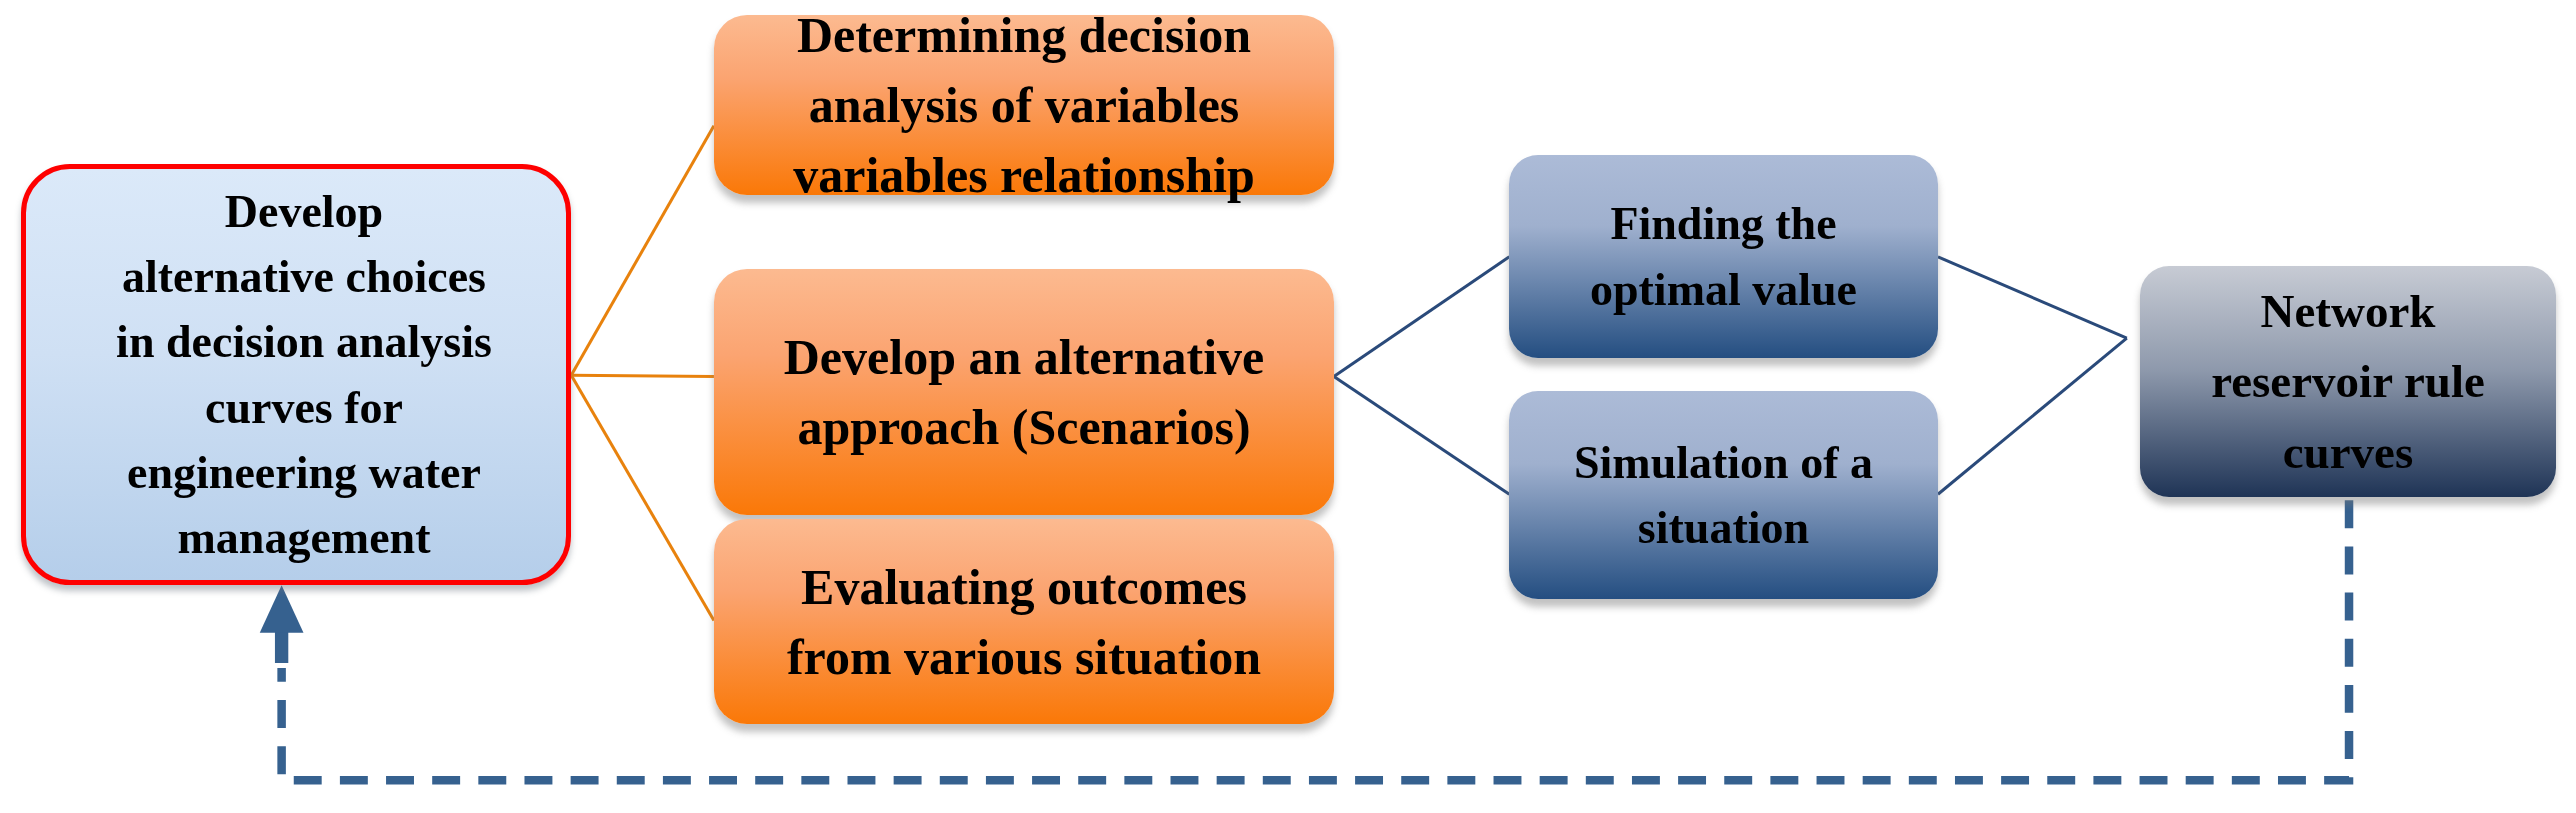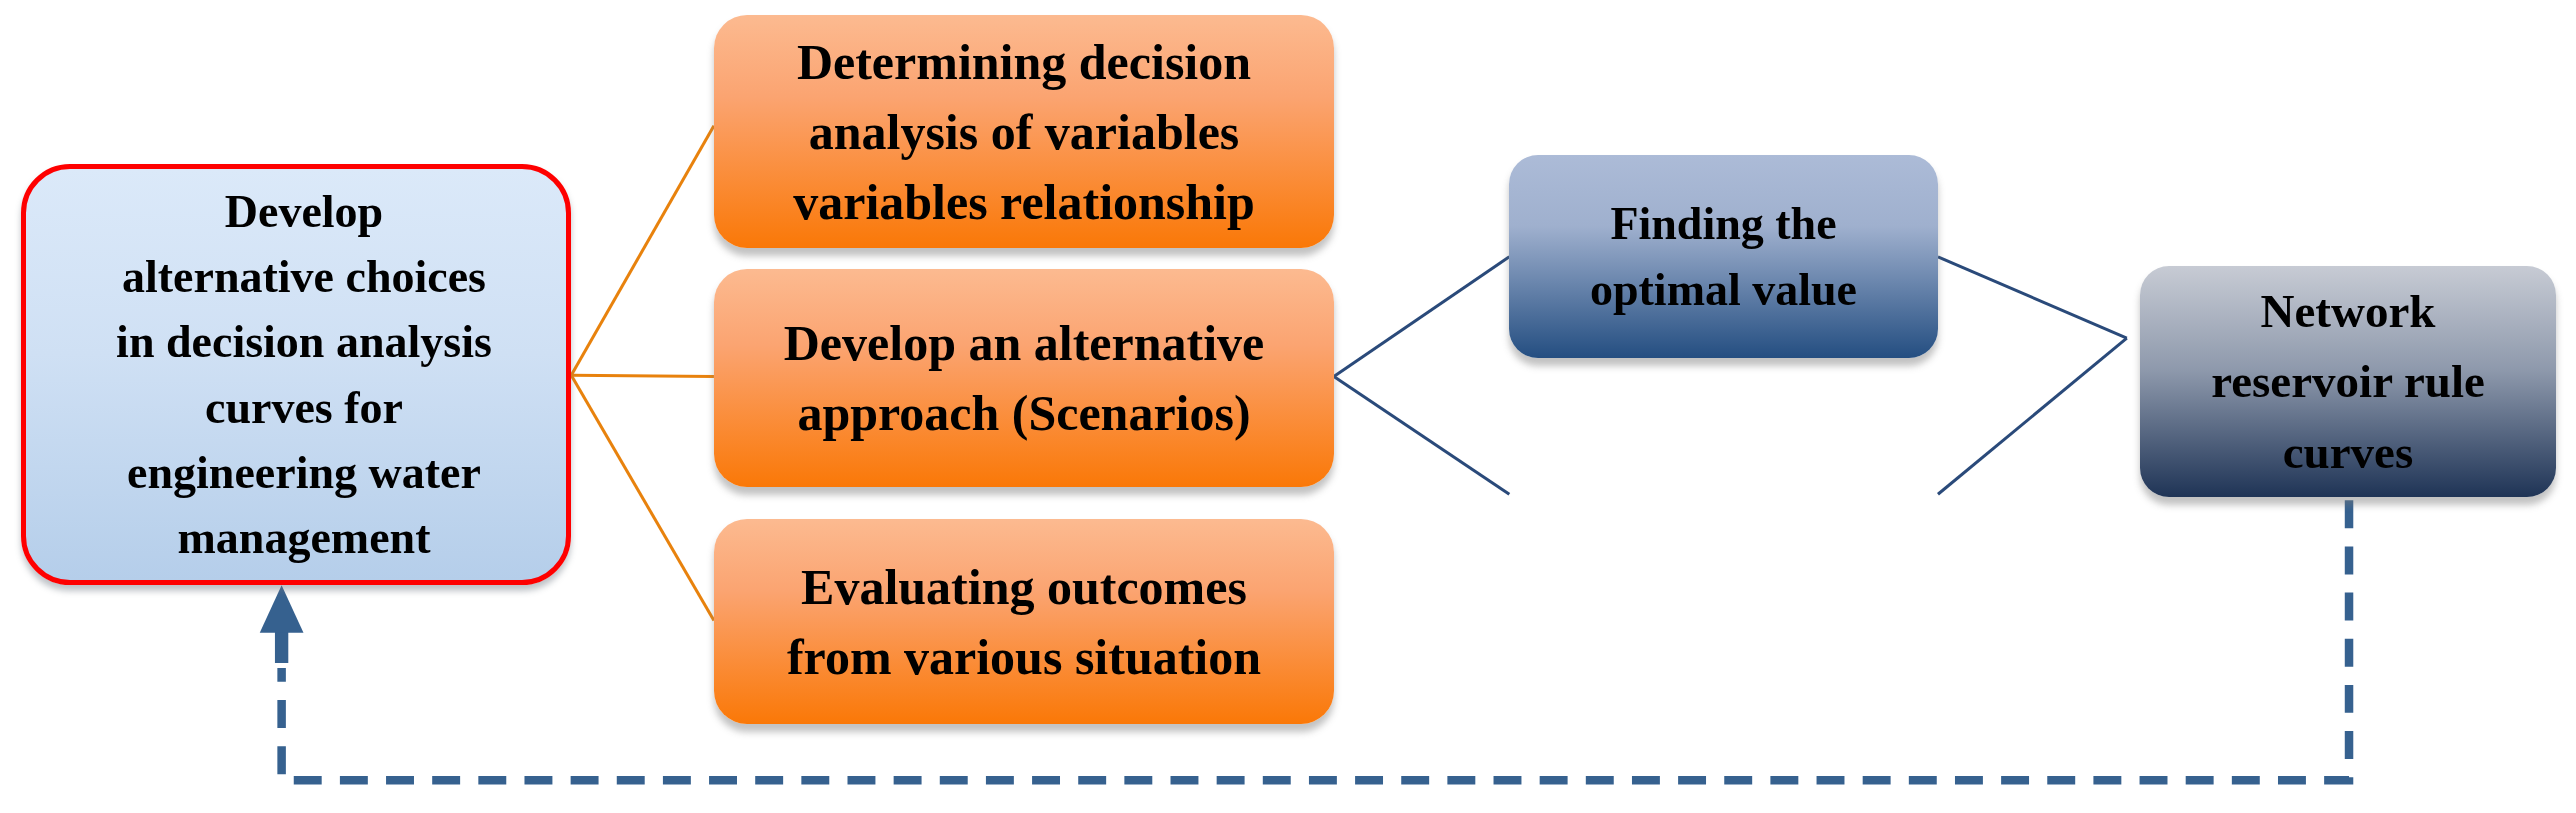--- a/index.html
+++ b/index.html
@@ -49,22 +49,22 @@
     box-shadow:0 5.5px 6px rgba(110,120,130,.45);
     padding-left:16px;
   }
   .node-orange{
     width:620px;left:714px;
     border-radius:33px;
     background:linear-gradient(180deg,var(--orange-box-gradient-top) 0%,var(--orange-box-gradient-mid) 35%,var(--orange-box-gradient-bottom) 100%);
     font-size:50px;line-height:1.4;
     box-shadow:0 7.3px 7.3px rgba(120,120,120,.45);
   }
-  .node-orange.top{top:15px;height:233px;}
-  .node-orange.mid{top:269px;height:218px;font-family:Liberation Serif, serif;}
+  .node-orange.top{top:15px;height:180px;}
+  .node-orange.mid{top:269px;height:246px;font-family:Liberation Serif, serif;}
   .node-orange.bot{top:519px;height:205px;}
   .node-blue{
     left:1509px;width:429px;
     border-radius:29px;
     background:linear-gradient(180deg,var(--blue-box-gradient-top) 0%,var(--blue-box-gradient-mid) 35%,var(--blue-box-gradient-bottom) 100%);
     font-size:46px;line-height:1.42;
     box-shadow:0 7.3px 7.3px rgba(120,120,120,.45);
   }
   .node-blue.finding{top:155px;height:203px;}
   .node-blue.simulation{top:391px;height:208px;}
@@ -125,20 +125,24 @@
   <div class="node node-orange bot">
     <span class="ln">Evaluating outcomes</span>
     <span class="ln">from various situation</span>
   </div>
 
   <div class="node node-blue finding">
     <span class="ln">Finding the</span>
     <span class="ln">optimal value</span>
   </div>
 
+  <div class="node node-blue simulation">
+    <span class="ln">Simulation of a</span>
+    <span class="ln">situation</span>
+  </div>
 
   <div class="node node-network">
     <span class="ln">Network</span>
     <span class="ln">reservoir rule</span>
     <span class="ln">curves</span>
   </div>
 
 </div>
 
 

